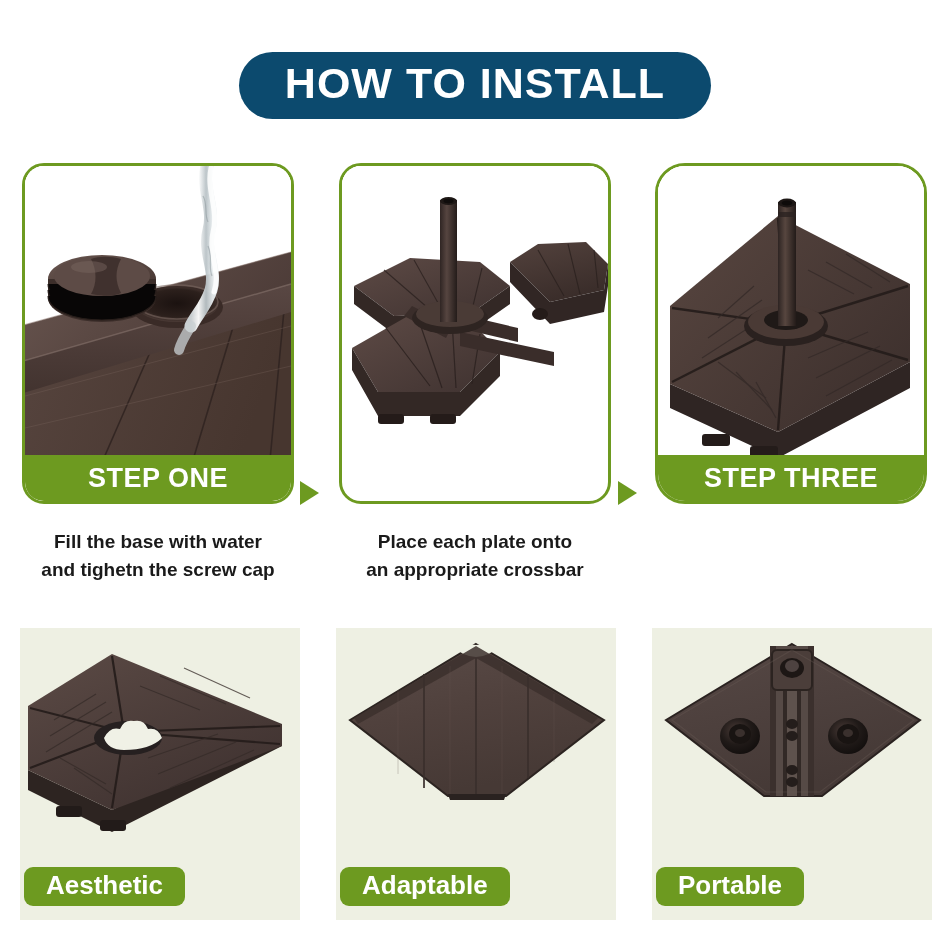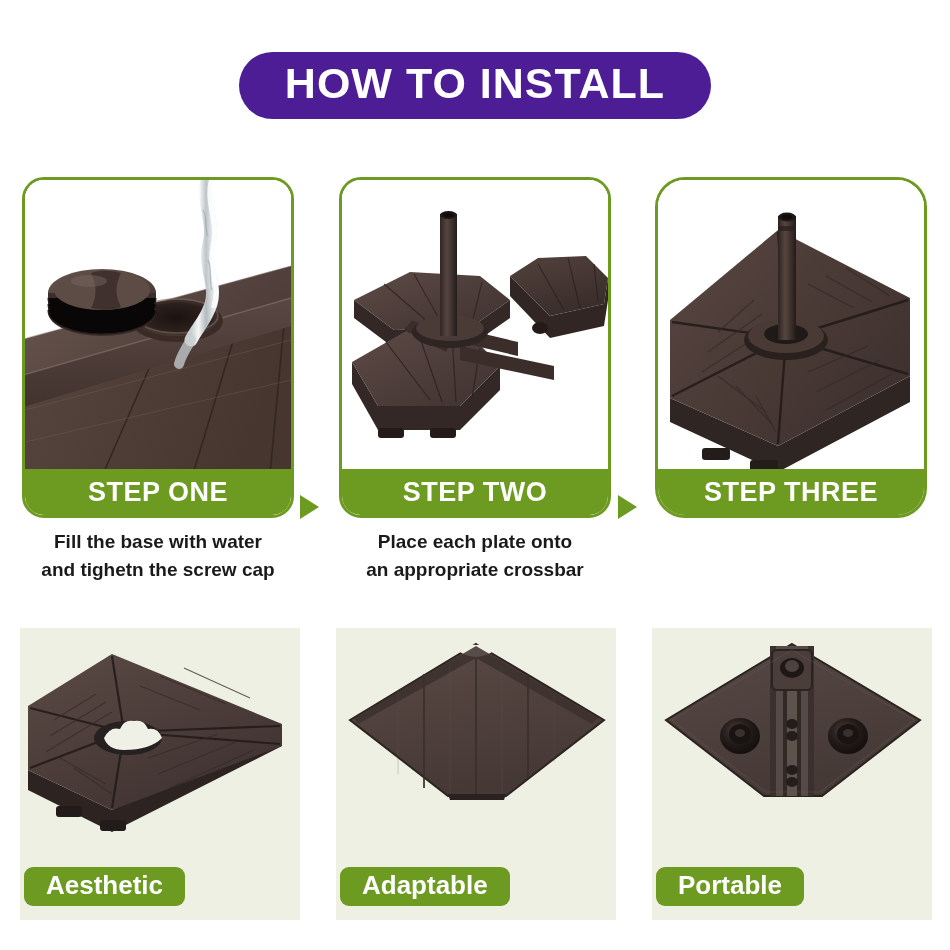--- a/index.html
+++ b/index.html
@@ -18,35 +18,35 @@
   
   .title-wrap {
     position: absolute;
     left: 0;
     top: 52px;
     width: 950px;
     text-align: center;
   }
   .title-pill {
     display: inline-block;
-    background: #4c1d95;
+    background: #0c4a6e;
     color: #ffffff;
     font-size: 43px;
     font-weight: bold;
     letter-spacing: 1px;
     padding: 10px 46px 14px 46px;
     border-radius: 34px;
     line-height: 1.0;
   }
 
   
   .steps-row {
     position: absolute;
     left: 0;
-    top: 177px;
+    top: 163px;
     width: 874px;
     height: 345px;
   }
   .step-card {
     position: absolute;
     top: 0;
     width: 272px;
     height: 341px;
     border: 3px solid #6d9a20;
     border-radius: 22px;
@@ -320,21 +320,20 @@
           <polygon points="70,140 110,160 104,172 62,150"></polygon>
         </g>
 
         <ellipse cx="108" cy="152" rx="38" ry="16" fill="#2e2421"></ellipse>
         <ellipse cx="108" cy="148" rx="34" ry="13" fill="#4a3b36"></ellipse>
         <rect x="98" y="34" width="17" height="122" fill="url(#poleG)"></rect>
         <ellipse cx="106.5" cy="35" rx="8.5" ry="4" fill="#1e1816"></ellipse>
         <ellipse cx="106.5" cy="35" rx="5" ry="2.2" fill="#0f0c0b"></ellipse>
       </svg>
     </div>
-    <div class="step-label">STEP TWO</div>
   </div>
 
   <div class="arrow a2"></div>
 
   <div class="step-card c3">
     <div class="step-photo">
       <svg width="266" height="294" viewBox="0 0 266 294">
         <defs>
           <linearGradient id="topA" x1="0" y1="0" x2="0.8" y2="1">
             <stop offset="0" stop-color="#5c4a45"></stop>

